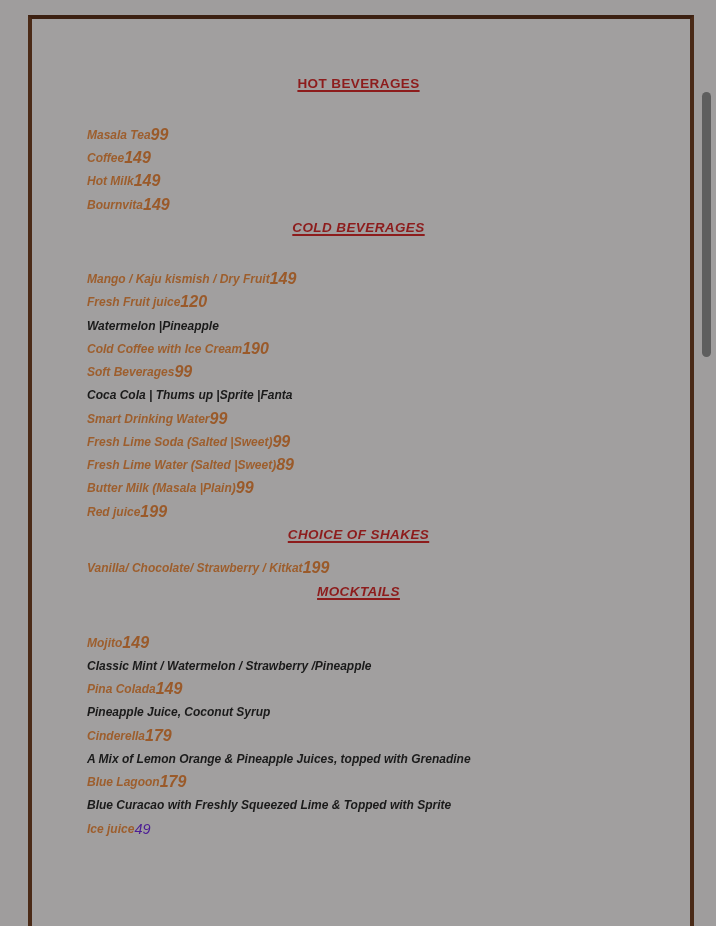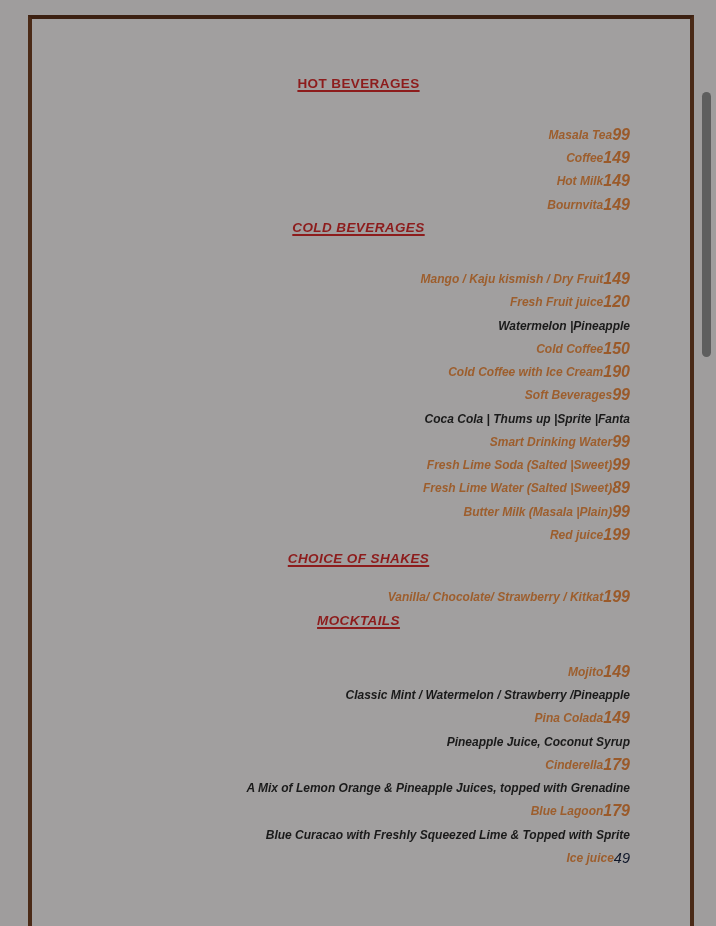--- a/index.html
+++ b/index.html
@@ -37,26 +37,26 @@
     color: #8d1c1c;
     font-size: 13.5px;
     font-weight: bold;
     letter-spacing: 0.4px;
     text-decoration: underline;
     text-decoration-thickness: 1.5px;
     text-underline-offset: 2px;
   }
   .section-title.italic { font-style: italic; }
   .section-title.gap-large { margin-bottom: 28px; }
-  .section-title.gap-small { margin-bottom: 16px; }
+  .section-title.gap-small { margin-bottom: 10px; }
   .row {
     height: 23.25px;
     display: flex;
     align-items: center;
-    justify-content: flex-end;
+    justify-content: flex-start;
   }
   .row .name {
     font-size: 12px;
     font-weight: bold;
     font-style: italic;
     color: #9d5e2d;
     white-space: nowrap;
   }
   .row.note .name {
     color: #1a1a1a;
@@ -64,21 +64,21 @@
   .row .price {
     font-size: 16px;
     font-weight: bold;
     font-style: italic;
     color: #9a5a2a;
     white-space: nowrap;
   }
   .row .price.light {
     font-size: 14.5px;
     font-weight: normal;
-    color: #0f172a;
+    color: #4c1d95;
   }
   .scrollbar-thumb {
     position: absolute;
     left: 702px;
     top: 92px;
     width: 9px;
     height: 265px;
     border-radius: 5px;
     background: #5e5e5e;
   }
@@ -113,24 +113,20 @@
         </div>
         <div class="row">
           <span class="name">Fresh Fruit juice</span>
           <span class="price">120</span>
         </div>
         <div class="row note">
           <span class="name">Watermelon |Pineapple</span>
           <span class="price"></span>
         </div>
         <div class="row">
-          <span class="name">Cold Coffee</span>
-          <span class="price">150</span>
-        </div>
-        <div class="row">
           <span class="name">Cold Coffee with Ice Cream</span>
           <span class="price">190</span>
         </div>
         <div class="row">
           <span class="name">Soft Beverages</span>
           <span class="price">99</span>
         </div>
         <div class="row note">
           <span class="name">Coca Cola | Thums up |Sprite |Fanta</span>
           <span class="price"></span>

